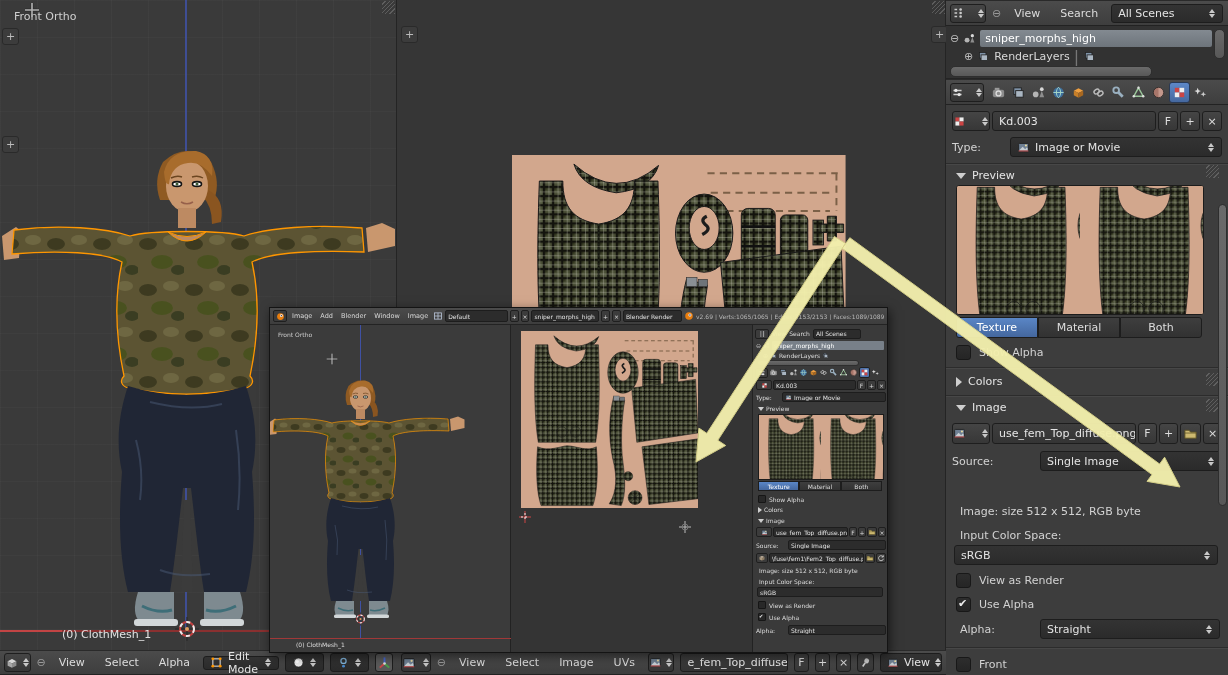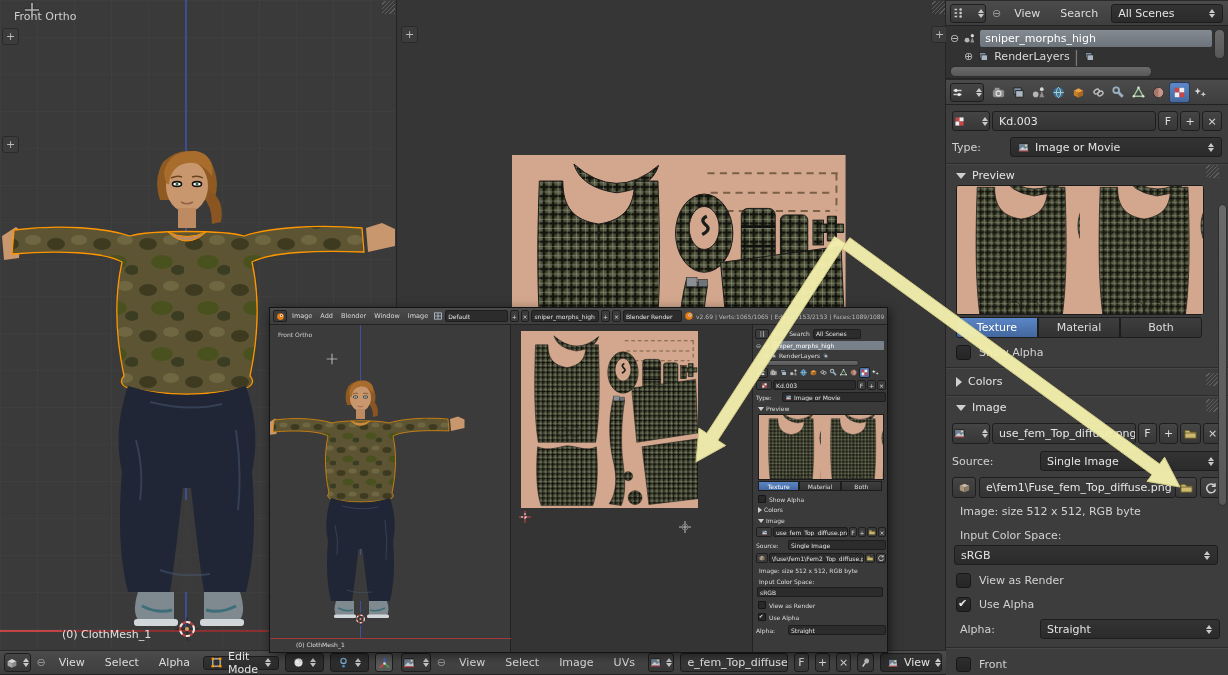--- a/index.html
+++ b/index.html
@@ -578,40 +578,20 @@
     </div>
 
     <div class="a" style="left:6px;top:372px;width:270px;height:20px;display:flex;align-items:center;">
       <span class="lbl" style="width:88px">Source:</span>
       <div class="dd" style="flex:1;height:20px">
         <span>Single Image</span>
           <span class="ud"></span>
       </div>
     </div>
 
-    <div class="a" style="left:6px;top:398px;width:270px;height:21px;display:flex;gap:3px;align-items:center;">
-      <div class="btn" style="width:24px;height:21px">
-        <svg class="ic" width="15" height="15">
-            <use href="#s-pack"></use>
-          </svg>
-      </div>
-      <div class="fld" style="flex:1;height:21px;padding-right:0">
-        <span>e\fem1\Fuse_fem_Top_diffuse.png</span>
-      </div>
-      <div class="btn" style="width:22px;height:21px;margin-left:-4px">
-        <svg class="ic" width="15" height="15">
-            <use href="#s-folder"></use>
-          </svg>
-      </div>
-      <div class="btn" style="width:22px;height:21px">
-        <svg class="ic" width="14" height="14">
-            <use href="#s-refresh"></use>
-          </svg>
-      </div>
-    </div>
 
     <div class="a lbl" style="left:14px;top:426px;">Image: size 512 x 512, RGB byte</div>
     <div class="a lbl" style="left:14px;top:450px;">Input Color Space:</div>
     <div class="dd a" style="left:8px;top:466px;width:264px;height:20px">
       <span>sRGB</span>
         <span class="ud"></span>
     </div>
 
     <div class="a" style="left:10px;top:494px;display:flex;align-items:center;gap:8px;">
       <span class="chk"></span>

